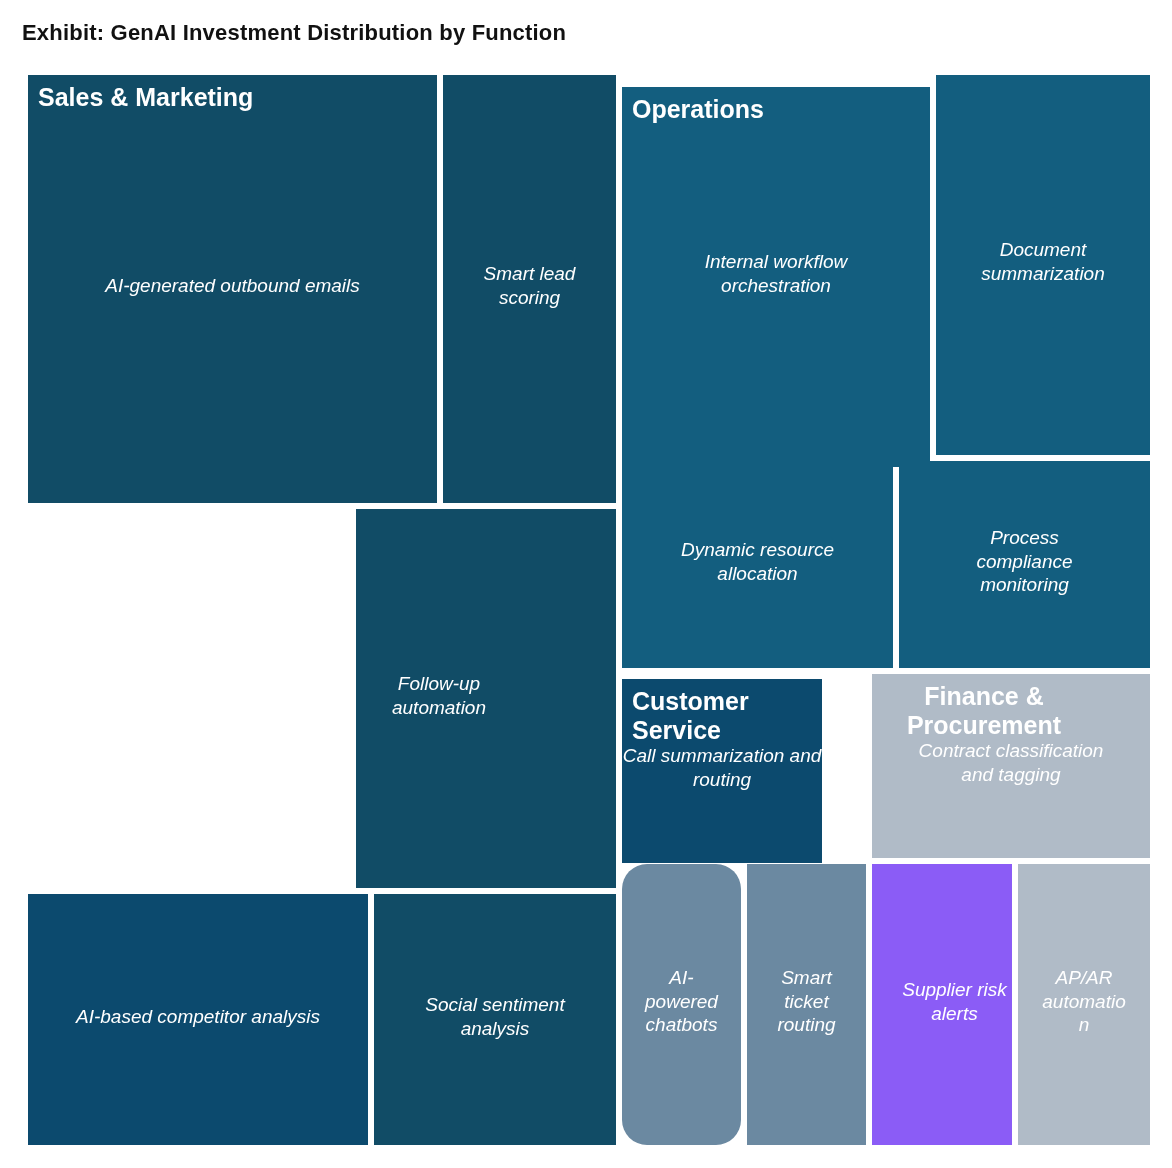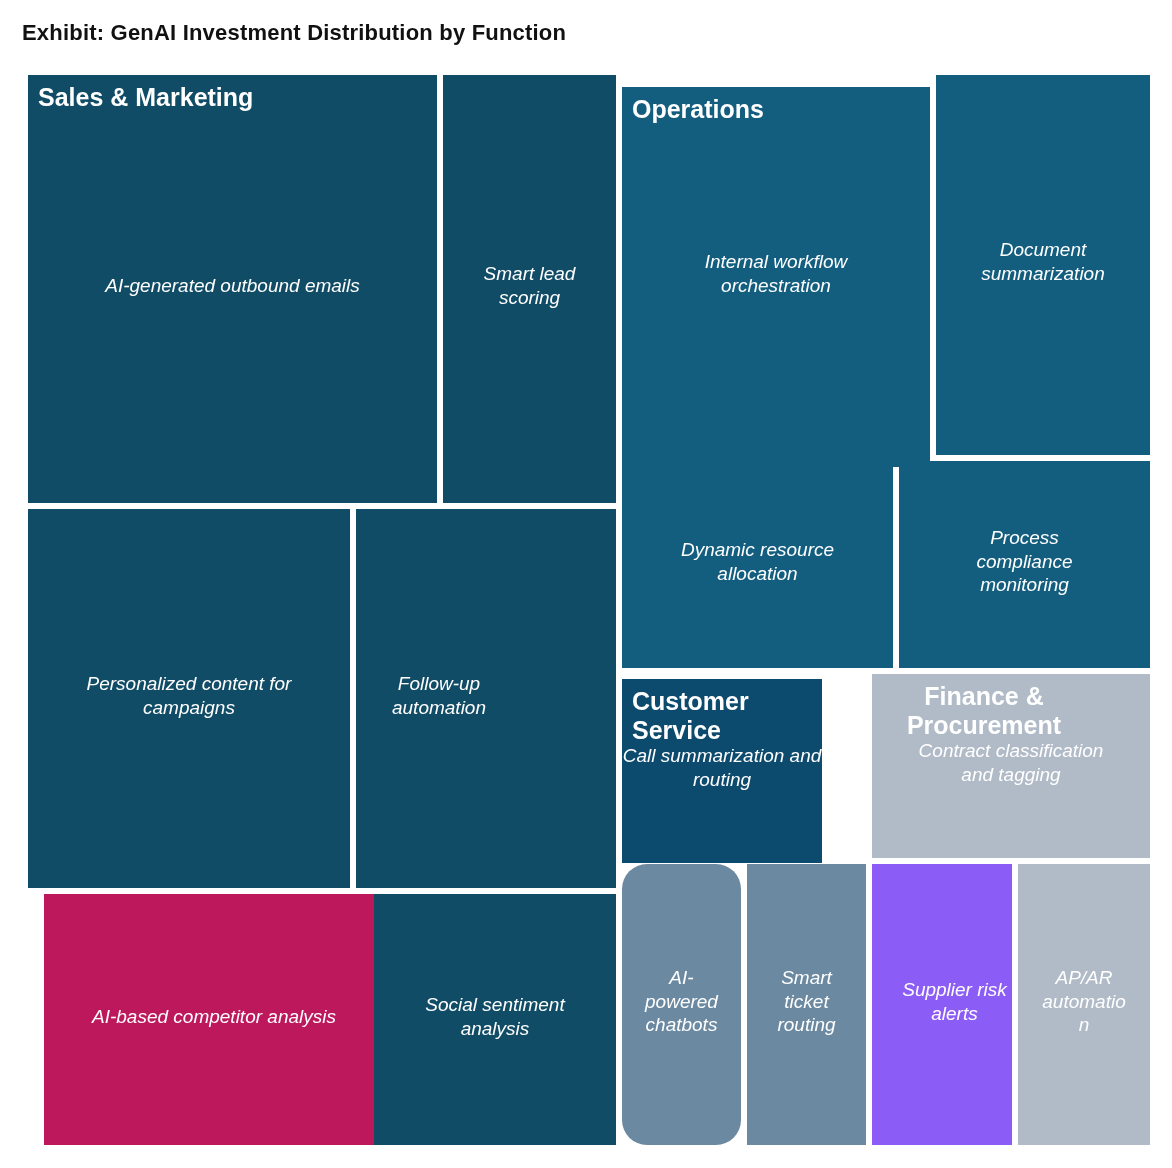--- a/index.html
+++ b/index.html
@@ -64,29 +64,26 @@
 
   <div class="cell" style="left: 0px; top: 0px; width: 409px; height: 428px; background-color: rgb(17, 76, 102);">
     <div class="group-header">Sales &amp; Marketing</div>
     <div class="cell-label">AI-generated outbound emails</div>
   </div>
 
   <div class="cell" style="left: 415px; top: 0px; width: 173px; height: 428px; background-color: rgb(17, 76, 102);">
     <div class="cell-label" style="max-width:140px">Smart lead scoring</div>
   </div>
 
-  <div class="cell" style="left: 0px; top: 434px; width: 322px; height: 379px; background-color: rgb(17, 76, 102);">
-    <div class="cell-label" style="max-width:290px">Personalized content for campaigns</div>
-  </div>
 
   <div class="cell align-left" style="left: 328px; top: 434px; width: 260px; height: 379px; background-color: rgb(17, 76, 102);">
     <div class="cell-label" style="max-width:150px">Follow-up automation</div>
   </div>
 
-  <div class="cell" style="left: 16px; top: 819px; width: 340px; height: 251px; background-color: #be185d;">
+  <div class="cell" style="left: 0px; top: 819px; width: 340px; height: 251px; background-color: #0c4a6e;">
     <div class="cell-label" style="max-width:280px">AI-based competitor analysis</div>
   </div>
 
   <div class="cell" style="left: 346px; top: 819px; width: 242px; height: 251px; background-color: rgb(17, 76, 102);">
     <div class="cell-label" style="max-width:200px">Social sentiment analysis</div>
   </div>
 
   <div class="cell" style="left: 594px; top: 0px; width: 308px; height: 380px; background-color: rgb(19, 94, 127); margin-top: 12px;">
     <div class="group-header">Operations</div>
     <div class="cell-label" style="max-width:240px">Internal workflow orchestration</div>

